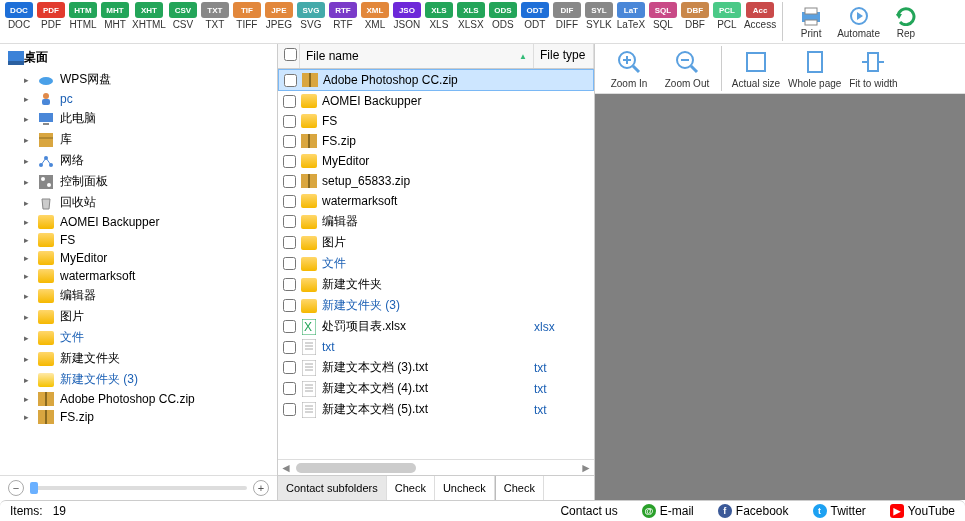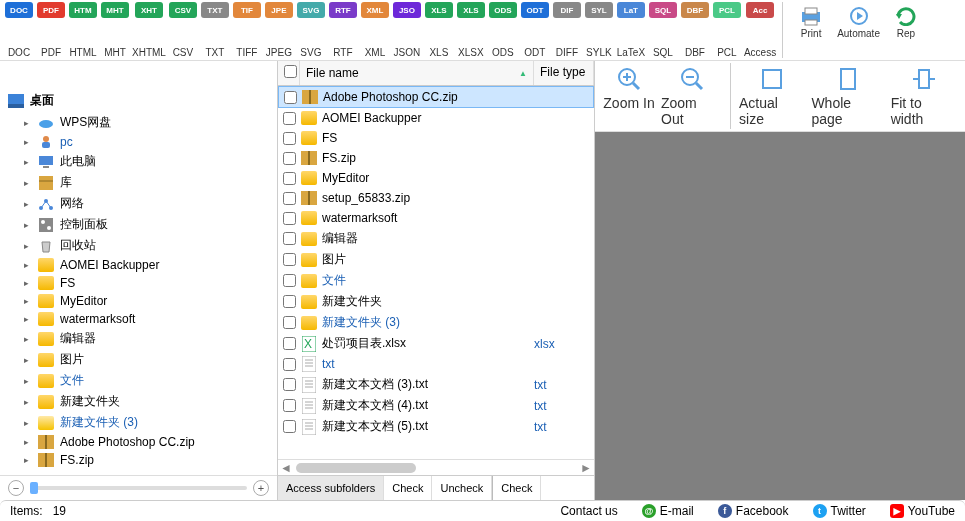--- a/index.html
+++ b/index.html
@@ -1,30 +1,30 @@
 <!DOCTYPE html>
 <html><head>
 <meta charset="utf-8">
 <style>
 * { margin: 0; padding: 0; box-sizing: border-box; font-family: "Segoe UI", Tahoma, sans-serif; font-size: 12px; }
 body { width: 965px; height: 521px; overflow: hidden; background: #fff; display: flex; flex-direction: column; }
 
 .format-bar { display: flex; gap: 2px; padding: 2px 4px; border-bottom: 1px solid #ddd; overflow: hidden; white-space: nowrap; }
-.format-btn { display: flex; flex-direction: column; align-items: center; cursor: pointer; min-width: 30px; gap: 28px; }
+.format-btn { display: flex; flex-direction: column; align-items: center; cursor: pointer; min-width: 30px; }
 .format-icon { width: 28px; height: 16px; border-radius: 3px; display: flex; align-items: center; justify-content: center; color: #fff; font-size: 8px; font-weight: bold; }
 .format-label { font-size: 10px; color: #333; margin-top: 1px; }
 .vsep { width: 1px; background: #ccc; margin: 0 4px; align-self: stretch; }
 .tool-btn { display: flex; flex-direction: column; align-items: center; cursor: pointer; min-width: 44px; padding: 2px; }
 .tool-icon { width: 32px; height: 24px; display: flex; align-items: center; justify-content: center; }
 .tool-label { font-size: 10px; color: #333; }
 
 .main { flex: 1; display: flex; overflow: hidden; }
 .left-pane { width: 278px; border-right: 1px solid #ccc; display: flex; flex-direction: column; }
 .tree { flex: 1; overflow-y: auto; padding: 2px 0; }
-.tree-root { display: flex; align-items: center; gap: 6px; padding: 3px 8px; font-size: 14px; font-weight: bold; margin-top: 26px; }
+.tree-root { display: flex; align-items: center; padding: 3px 8px; font-size: 14px; font-weight: bold; }
 .tree-item { display: flex; align-items: center; gap: 6px; padding: 2px 8px 2px 24px; cursor: pointer; }
 .tree-item.sel { color: #1a5fb4; }
 .expander { width: 8px; font-size: 9px; color: #666; }
 .node-icon { width: 16px; height: 14px; display: inline-flex; align-items: center; justify-content: center; }
 .folder { background: linear-gradient(#ffd76a,#f5b800); border-radius: 2px; }
 .folder-open { background: linear-gradient(#ffe9a8,#f5c200); border-radius: 2px; }
 .slider-row { display: flex; align-items: center; gap: 6px; padding: 4px 8px; border-top: 1px solid #ddd; }
 .slider-btn { width: 16px; height: 16px; border: 1px solid #aaa; border-radius: 8px; display: flex; align-items: center; justify-content: center; cursor: pointer; font-size: 11px; color: #555; background: #fff; }
 .slider-track { flex: 1; height: 4px; background: #ddd; border-radius: 2px; position: relative; }
 .slider-thumb { position: absolute; left: 0; top: -4px; width: 8px; height: 12px; background: #6ab0ff; border-radius: 2px; }
@@ -49,21 +49,21 @@
 .hscroll .arrow { width: 16px; text-align: center; color: #888; cursor: pointer; }
 .hscroll .thumb { width: 120px; height: 10px; background: #ccc; border-radius: 5px; margin-left: 2px; }
 .action-bar { display: flex; border-top: 1px solid #ccc; }
 .action-btn { padding: 6px 8px; cursor: pointer; border-right: 1px solid #ddd; font-size: 11px; }
 .action-btn.active { background: #e8e8e8; }
 
 .right-pane { flex: 1; display: flex; flex-direction: column; }
 .preview-toolbar { display: flex; gap: 2px; padding: 2px 6px; border-bottom: 1px solid #ddd; }
 .preview-btn { display: flex; flex-direction: column; align-items: center; cursor: pointer; min-width: 56px; padding: 2px; }
 .preview-icon { width: 32px; height: 28px; display: flex; align-items: center; justify-content: center; }
-.preview-label { font-size: 14px; color: #333; margin-top: 2px; }
+.preview-label { font-size: 10px; color: #333; margin-top: 2px; }
 .preview-area { flex: 1; background: #808080; }
 
 .status-bar { display: flex; align-items: center; justify-content: space-between; border-top: 1px solid #ccc; padding: 3px 10px; font-size: 11px; border-radius: 6px; }
 .status-left { display: flex; gap: 12px; }
 .status-right { display: flex; gap: 24px; align-items: center; }
 .social { display: flex; align-items: center; gap: 4px; cursor: pointer; }
 .social-icon { width: 14px; height: 14px; border-radius: 7px; display: inline-flex; align-items: center; justify-content: center; color: #fff; font-size: 9px; font-weight: bold; }
 
 svg { display: block; }
 </style>
@@ -589,21 +589,21 @@
           <span class="file-name">新建文本文档 (5).txt</span>
           <span class="file-type">txt</span>
         </div>
       </div>
     <div class="hscroll">
       <span class="arrow">◄</span>
       <div class="thumb"></div>
       <span class="arrow" style="margin-left:auto">►</span>
     </div>
     <div class="action-bar">
-      <div class="action-btn active">Access subfolders</div>
+      <div class="action-btn active">Contact subfolders</div>
       <div class="action-btn">Check</div>
       <div class="action-btn">Uncheck</div>
       <div class="action-btn" style="border-left:1px solid #bbb">Check</div>
     </div>
   </div>
 
   <div class="right-pane">
     <div class="preview-toolbar">
       <div class="preview-btn">
         <span class="preview-icon">

